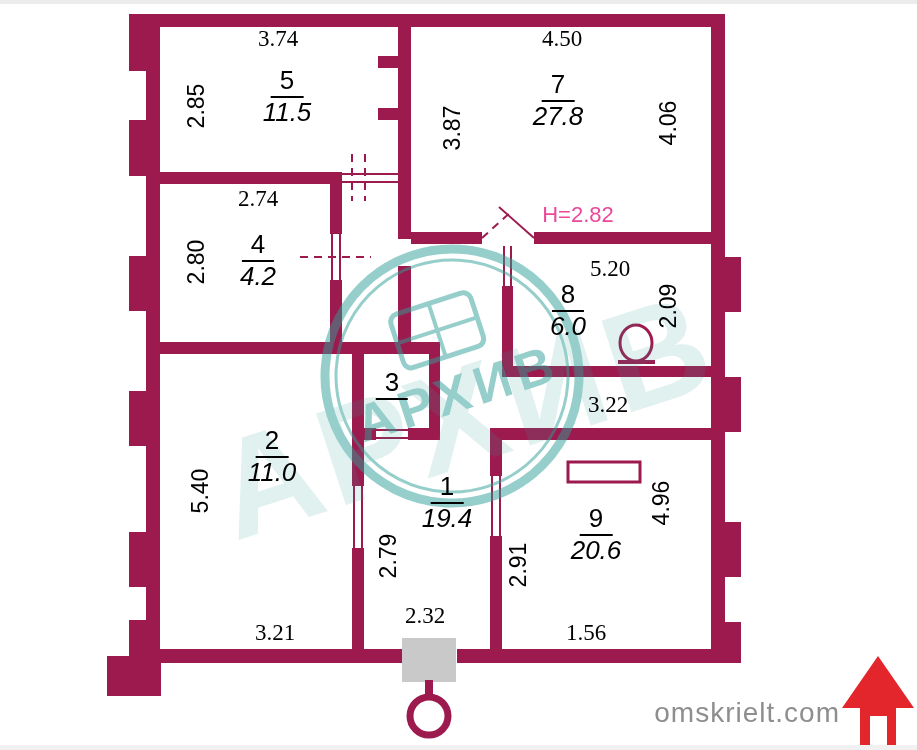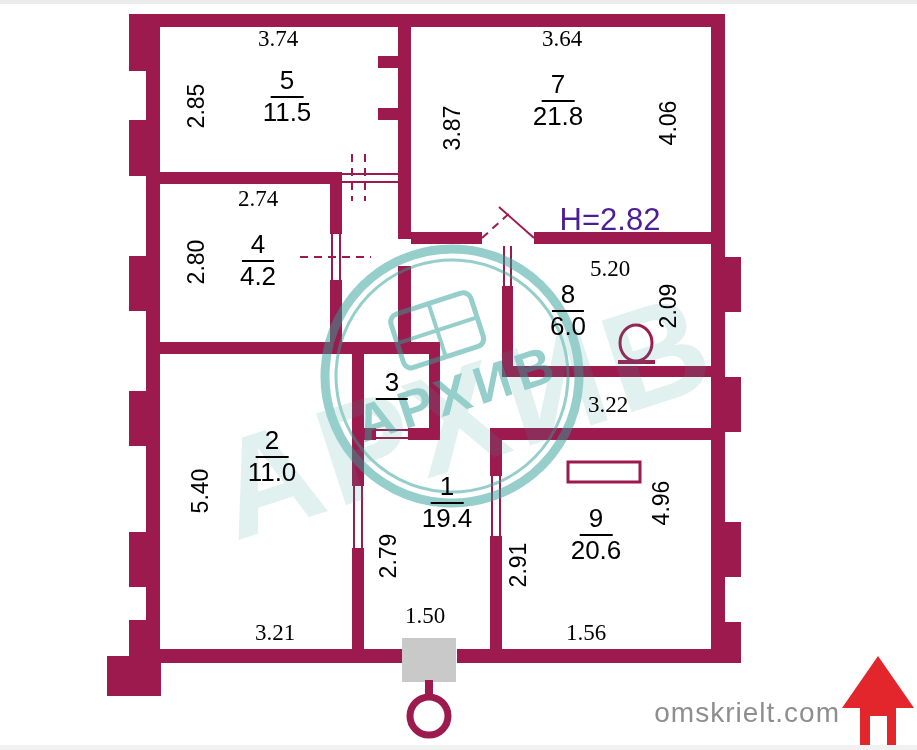--- a/index.html
+++ b/index.html
@@ -9,22 +9,22 @@
   }
   svg.plan{position:absolute;left:0;top:0;}
   .w{fill:#9D1A4E;}
   .thin{stroke:#9D1A4E;stroke-width:2;fill:none;}
   .dash{stroke:#9D1A4E;stroke-width:2;fill:none;stroke-dasharray:8 6;}
   .dim{position:absolute;font-size:23px;color:#000;white-space:nowrap;}
   .dim.h{transform:translateX(-50%);font-family:Liberation Serif, serif;}
   .dim.v{transform:translate(-50%,-50%) rotate(-90deg);}
   .room{position:absolute;transform:translateX(-50%);text-align:center;color:#000;line-height:1.12;}
   .room .num{display:inline-block;font-size:26px;padding:0 9px 1px;border-bottom:2px solid #000;}
-  .room .area{font-size:26px;}
-  .hlabel{position:absolute;font-size:31px;color:#4c1d95;transform:translateX(-50%);white-space:nowrap;margin-left:32px;}
+  .room .area{font-size:26px;font-style:italic;}
+  .hlabel{position:absolute;font-size:22px;color:#ec4899;transform:translateX(-50%);white-space:nowrap;}
   .footer-site{position:absolute;right:77px;top:693px;font-size:28px;color:#8e8e8e;letter-spacing:1px;}
   .wm-text{font-weight:bold;letter-spacing:6px;}
 </style>
 </head>
 <body>
 
 <div class="canvas">
 
   <svg class="plan" width="917" height="750" viewBox="0 0 917 750">
 
@@ -130,21 +130,21 @@
       <rect x="870" y="712" width="17" height="36" fill="#ffffff"></rect>
     </g>
   </svg>
 
   <div class="room" style="left:287px;top:62px">
     <div class="num">5</div>
     <div class="area">11.5</div>
   </div>
   <div class="room" style="left:558px;top:66px">
     <div class="num">7</div>
-    <div class="area">21.8</div>
+    <div class="area">27.8</div>
   </div>
   <div class="room" style="left:258px;top:226px">
     <div class="num">4</div>
     <div class="area">4.2</div>
   </div>
   <div class="room" style="left:568px;top:276px">
     <div class="num">8</div>
     <div class="area">6.0</div>
   </div>
   <div class="room" style="left:272px;top:422px">
@@ -160,25 +160,25 @@
     <div class="area">20.6</div>
   </div>
   <div class="room" style="left:392px;top:364px">
     <div class="num">3</div>
     <div class="area"></div>
   </div>
 
   <div class="hlabel" style="left:578px;top:198px">H=2.82</div>
 
   <div class="dim h" style="left:278px;top:22px">3.74</div>
-  <div class="dim h" style="left:562px;top:22px">3.64</div>
+  <div class="dim h" style="left:562px;top:22px">4.50</div>
   <div class="dim h" style="left:258px;top:182px">2.74</div>
   <div class="dim h" style="left:610px;top:252px">5.20</div>
   <div class="dim h" style="left:608px;top:388px">3.22</div>
-  <div class="dim h" style="left:425px;top:599px">1.50</div>
+  <div class="dim h" style="left:425px;top:599px">2.32</div>
   <div class="dim h" style="left:275px;top:616px">3.21</div>
   <div class="dim h" style="left:586px;top:616px">1.56</div>
 
   <div class="dim v" style="left:196px;top:102px">2.85</div>
   <div class="dim v" style="left:452px;top:124px">3.87</div>
   <div class="dim v" style="left:668px;top:119px">4.06</div>
   <div class="dim v" style="left:196px;top:258px">2.80</div>
   <div class="dim v" style="left:668px;top:302px">2.09</div>
   <div class="dim v" style="left:200px;top:487px">5.40</div>
   <div class="dim v" style="left:388px;top:552px">2.79</div>

